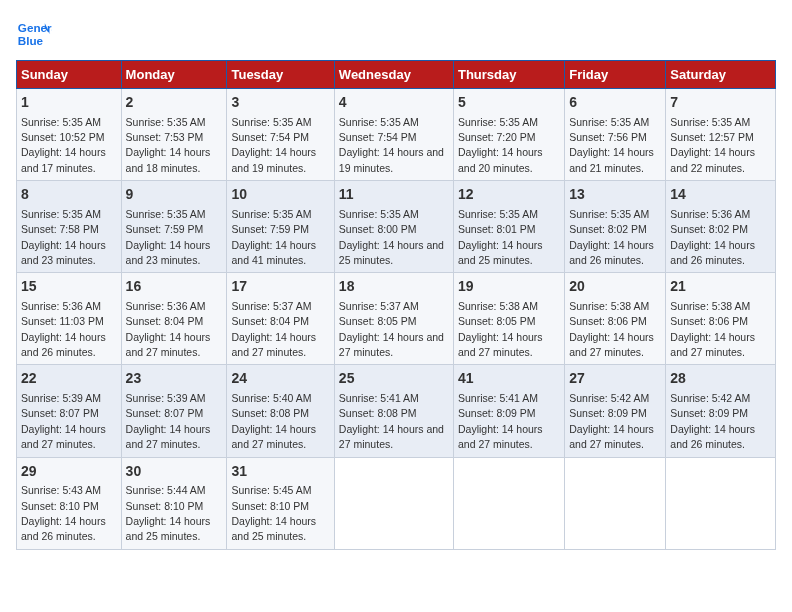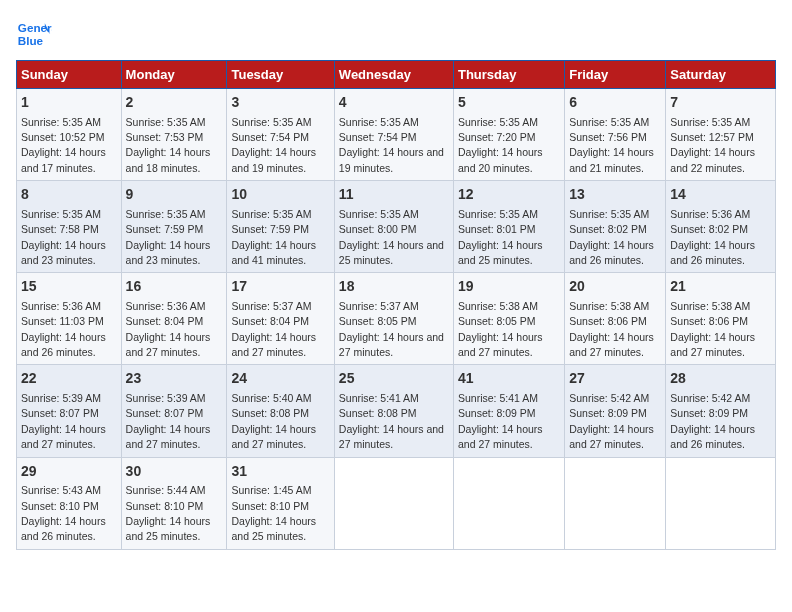--- a/index.html
+++ b/index.html
@@ -250,21 +250,21 @@
       <tr>
         <td><span class="day-num">29</span>
         <span class="cell-text">Sunrise: 5:43 AM</span><br>
         <span class="cell-text">Sunset: 8:10 PM</span><br>
         <span class="cell-text">Daylight: 14 hours and 26 minutes.</span></td>
         <td><span class="day-num">30</span>
         <span class="cell-text">Sunrise: 5:44 AM</span><br>
         <span class="cell-text">Sunset: 8:10 PM</span><br>
         <span class="cell-text">Daylight: 14 hours and 25 minutes.</span></td>
         <td><span class="day-num">31</span>
-        <span class="cell-text">Sunrise: 1:45 AM</span><br>
+        <span class="cell-text">Sunrise: 5:45 AM</span><br>
         <span class="cell-text">Sunset: 8:10 PM</span><br>
         <span class="cell-text">Daylight: 14 hours and 25 minutes.</span></td>
         <td class="empty">&nbsp;</td>
         <td class="empty">&nbsp;</td>
         <td class="empty">&nbsp;</td>
         <td class="empty">&nbsp;</td>
       </tr>
     </tbody>
 </table>
 

